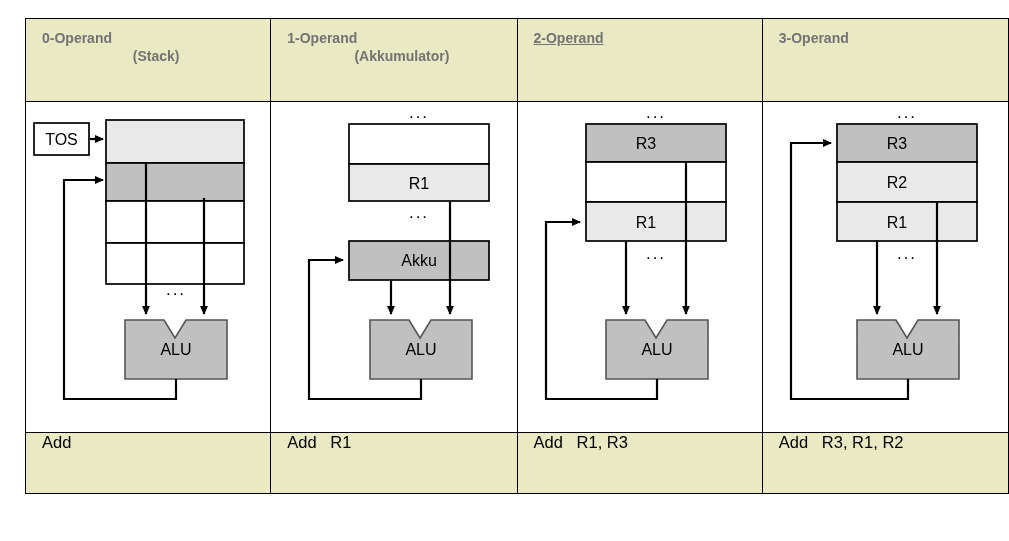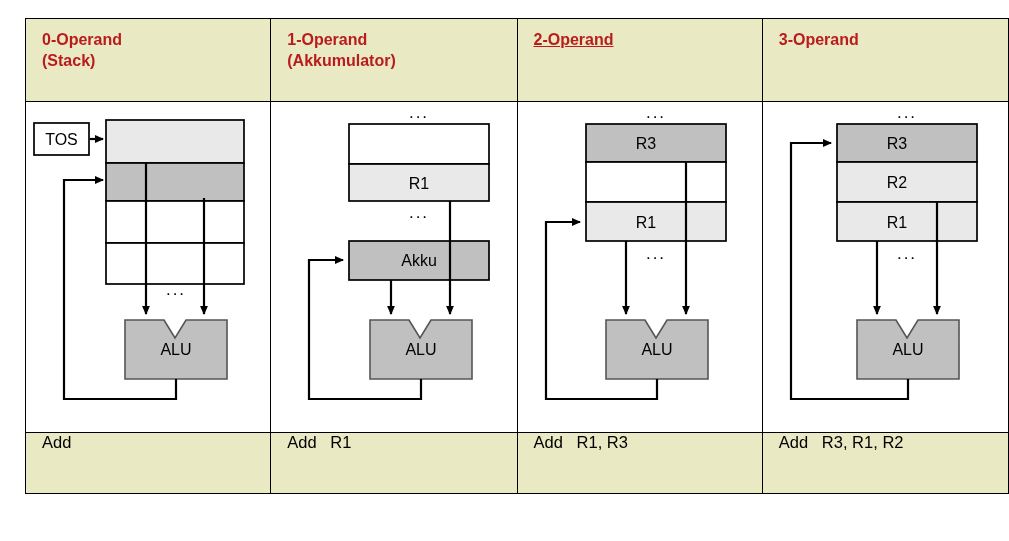--- a/index.html
+++ b/index.html
@@ -1,22 +1,22 @@
 <!DOCTYPE html>
 <html><head>
 <meta charset="utf-8">
 <style>
   html,body{margin:0;padding:0;background:#ffffff;}
   body{width:1009px;height:541px;font-family:"Liberation Sans",sans-serif;overflow:hidden;}
   #root{position:relative;width:1009px;height:541px;}
   table.matrix{position:absolute;left:25px;top:18px;border-collapse:collapse;table-layout:fixed;}
   table.matrix td{border:1.6px solid #000;padding:0;vertical-align:top;}
   .hdr{background:#e9e9c4;height:72px;padding:10px 0 0 16px !important;
-       font-weight:bold;font-size:16px;color:#b91c1c;line-height:1.32;vertical-align:top;}
-  .hdr .l2{display:block;}
+       font-weight:bold;font-size:14px;color:#737373;line-height:1.32;vertical-align:top;}
+  .hdr .l2{display:block;text-align:center;}
   .diag{background:#ffffff;height:330px;position:relative;}
   .diag svg{display:block;}
   .instr{background:#e9e9c4;height:60px;font-size:16.5px;color:#000;
          padding:0 0 0 16px !important;vertical-align:middle;white-space:pre;margin-top:6px;}
   .c0{width:239px;}.c1{width:240px;}.c2{width:239px;text-decoration:underline;}.c3{width:240px;margin-left:21px;}
   text{font-family:"Liberation Sans",sans-serif;}
 </style>
 </head>
 <body>
 

